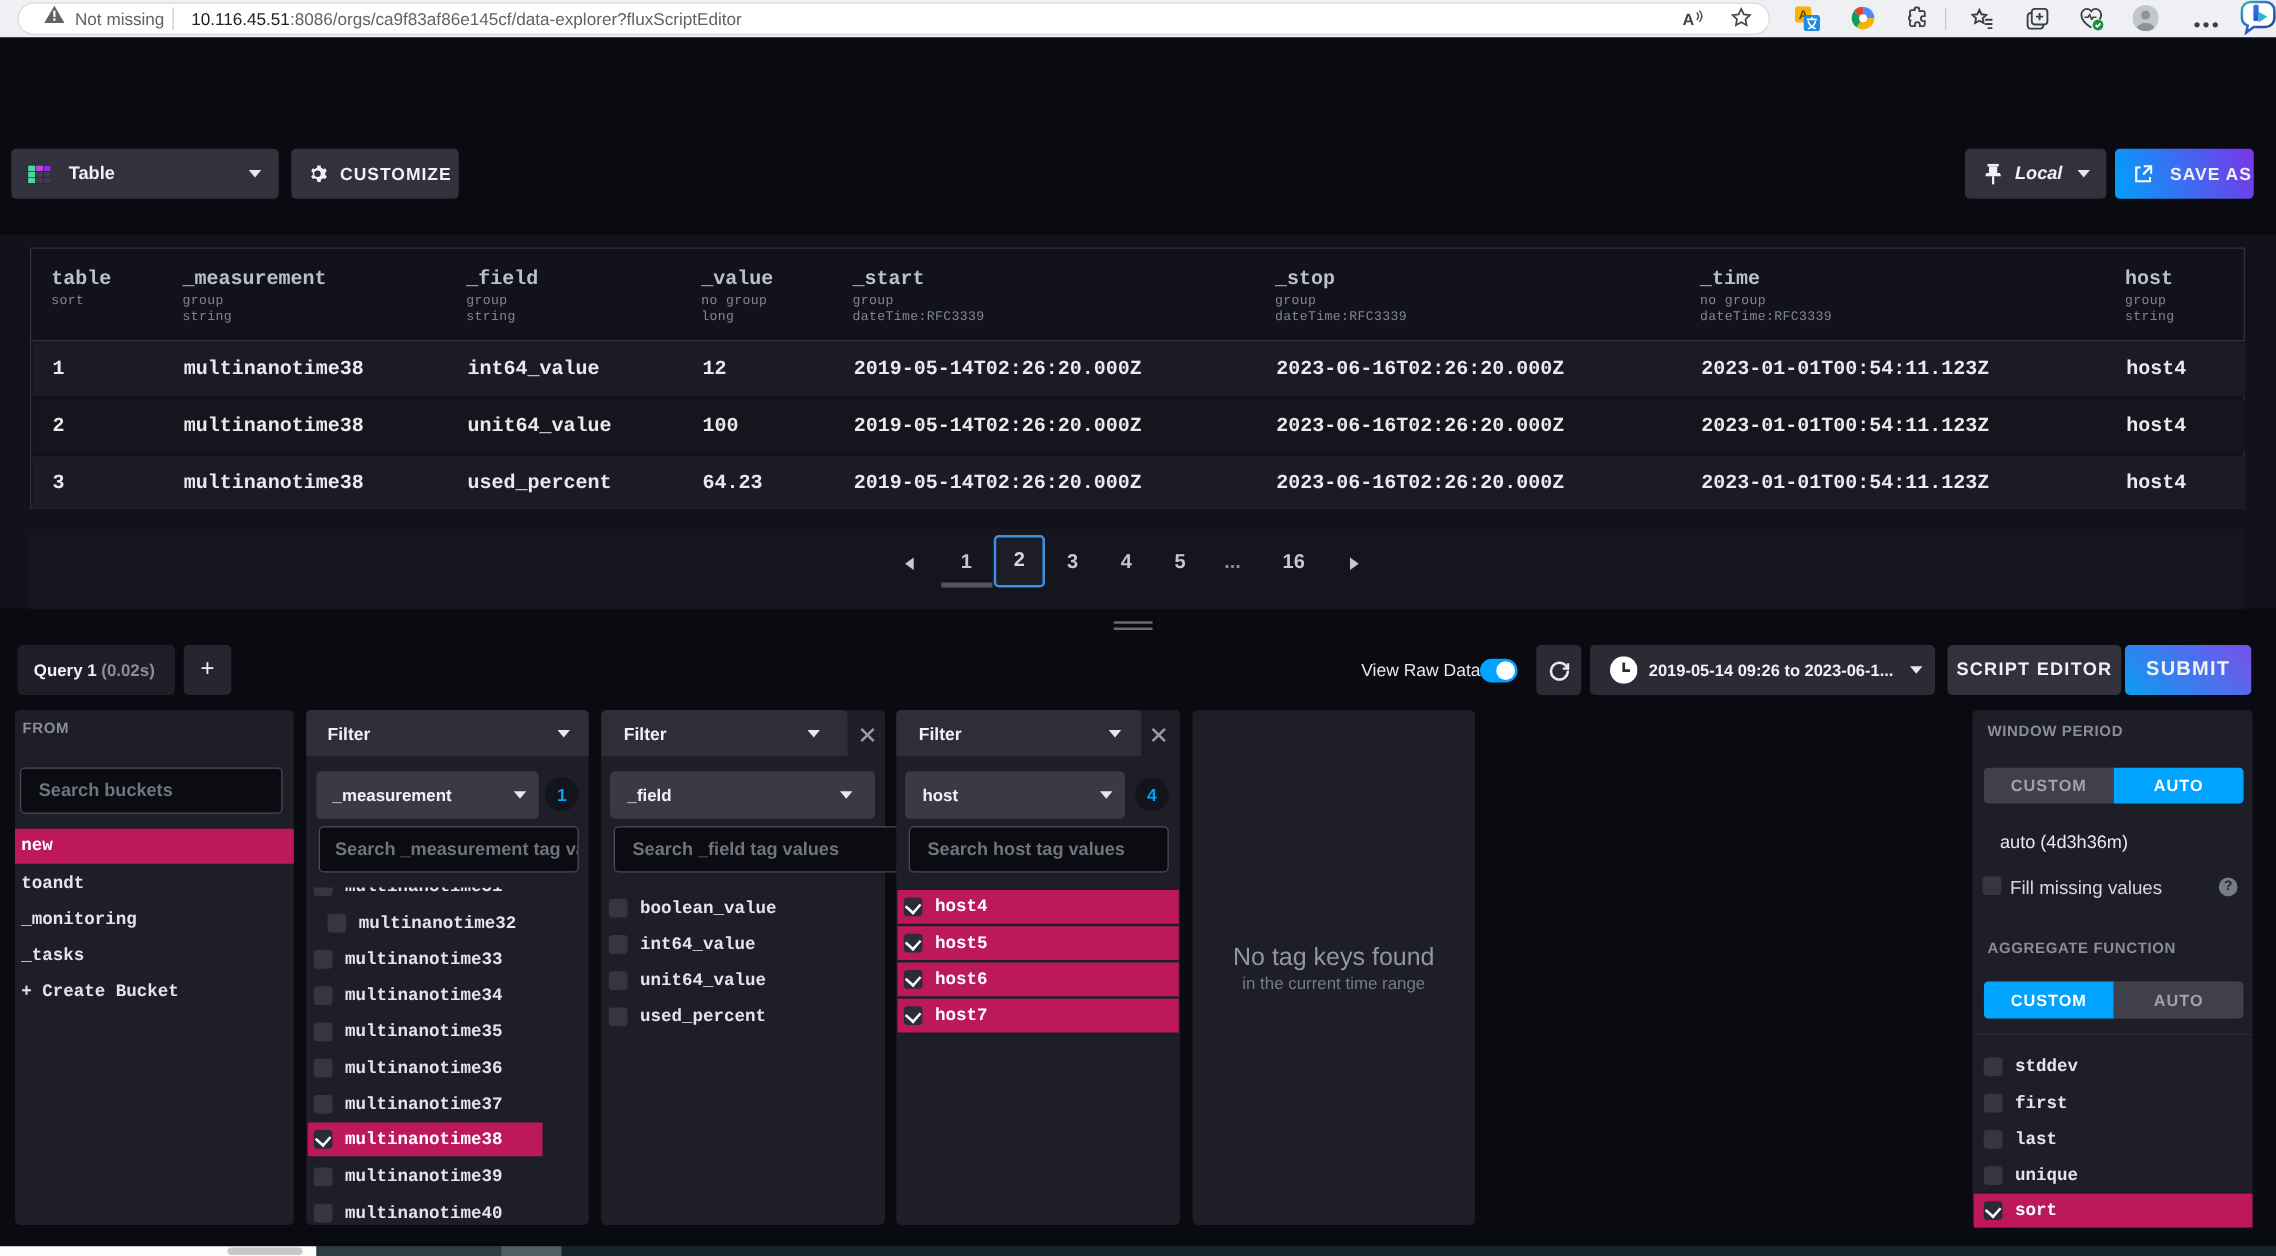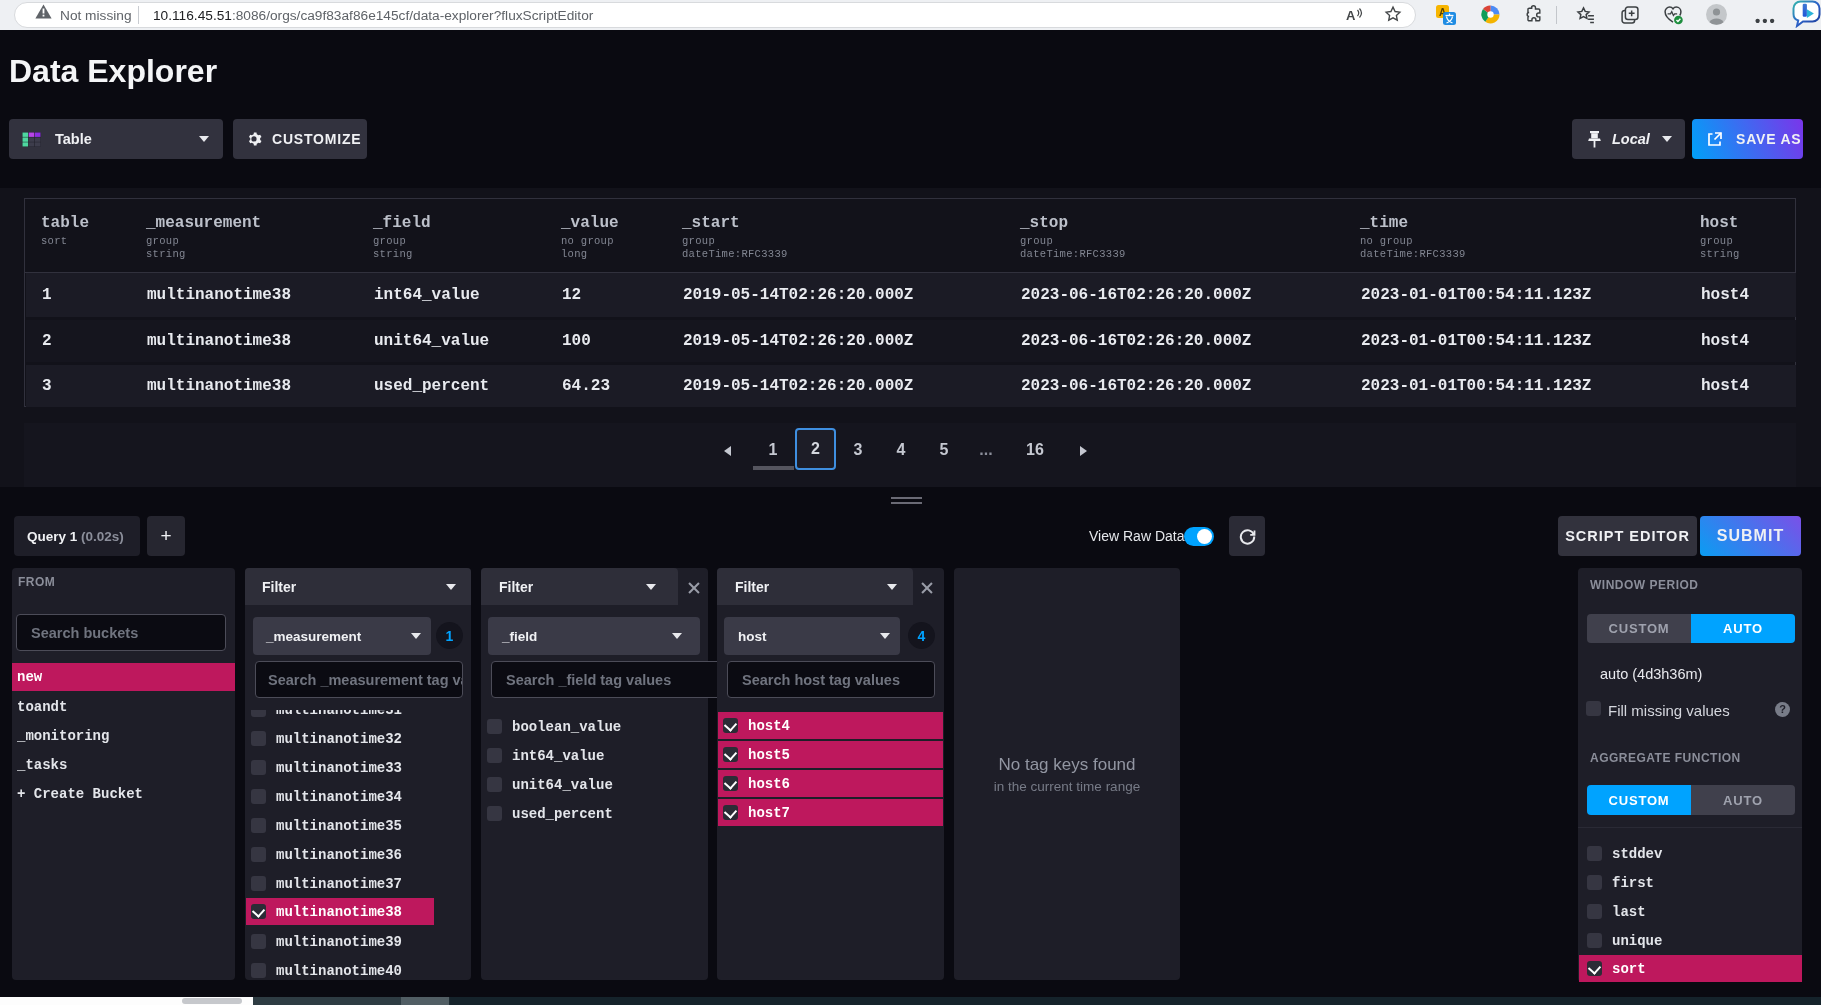--- a/index.html
+++ b/index.html
@@ -129,21 +129,20 @@
           <stop offset="1" stop-color="#2257d8"></stop>
         </linearGradient>
       </defs>
       <path d="M8.5 1.5 h12 a7 7 0 0 1 7 7 v6 a7 7 0 0 1 -7 7 h-9.5 l-6 4.5 1.2-5.5 a7 7 0 0 1 -4.7-6.6 v-5.4 a7 7 0 0 1 7-7 z" fill="#fff" stroke="url(#bgrad)" stroke-width="2"></path>
       <path d="M12 3.5 c1.6 0 3 1.3 3 3 v4.2 l5.5 3 c.9.5 1.2 1.7.6 2.6 l-1.6 2.3 c-.6.9-1.8 1.1-2.7.4 l-6-4.5 c-.5-.4-.8-1-.8-1.6 V6.5 c0-1.7 1.4-3 2-3 z" fill="none"></path>
       <rect x="10.7" y="3.8" width="4.2" height="13" rx="1.2" fill="url(#bbar)"></rect>
       <path d="M14.9 9.3 l7 4.1 -7 4.6 z" fill="#2bb3d8"></path>
     </svg>
 </div>
 <div id="app">
-  <h1 class="title">Data Explorer</h1>
 
   <div class="btn" style="left:9px;top:89px;width:214px;">
     <svg style="margin-left:13px" width="19" height="15" viewBox="0 0 19 15">
         <rect width="19" height="15" rx="1.5" fill="#23232c"></rect>
         <rect x="0.5" y="0.5" width="5.6" height="4.4" fill="#4ed8a0"></rect>
         <rect x="6.7" y="0.5" width="5.6" height="4.4" fill="#b845e6"></rect>
         <rect x="12.9" y="0.5" width="5.6" height="4.4" fill="#8e2ee0"></rect>
         <rect x="0.5" y="5.4" width="5.6" height="4.4" fill="#4ed8a0"></rect>
         <rect x="0.5" y="10.3" width="5.6" height="4.2" fill="#4ed8a0"></rect>
         <rect x="6.7" y="5.4" width="5.6" height="4.4" fill="#3d3d4c"></rect>
@@ -252,41 +251,49 @@
   <div class="qbtn" style="left:147px;width:38px;background:#262630;font-size:19px;font-weight:normal;">+</div>
   <div class="qbtn" style="left:1089px;width:140px;background:none;font-weight:normal;font-size:14px;color:#e6e8ec;justify-content:flex-start;white-space:nowrap;">View Raw Data</div>
   <div style="position:absolute;left:1184px;top:497px;width:30px;height:19px;border-radius:10px;background:#00a3ff;"></div>
   <div style="position:absolute;left:1197px;top:499px;width:15px;height:15px;border-radius:50%;background:#fff;"></div>
   <div class="qbtn" style="left:1229px;width:36px;background:#2b2b36;">
     <svg width="17" height="17" viewBox="0 0 17 17" fill="none" stroke="#e8e9ed" stroke-width="2">
         <path d="M14.8 6.6 A6.7 6.7 0 1 0 15.2 8.5"></path>
         <path d="M15.5 2.5 v4.3 h-4.3" stroke-width="1.8" fill="none"></path>
       </svg>
   </div>
+  <div class="qbtn" style="left:1272px;width:276px;background:#2b2b36;justify-content:flex-start;">
+    <svg style="margin-left:16px" width="22" height="22" viewBox="0 0 22 22">
+        <circle cx="11" cy="11" r="11" fill="#ffffff"></circle>
+        <path d="M11 5 v6.5 h5" stroke="#2b2b36" stroke-width="2.2" fill="none"></path>
+      </svg>
+    <span style="margin-left:9px;font-size:13.2px;">2019-05-14 09:26 to 2023-06-1...</span>
+    <span class="caret" style="position:absolute;right:10px;"></span>
+  </div>
   <div class="qbtn" style="left:1558px;width:139px;background:#32323d;font-size:14.5px;letter-spacing:1px;">SCRIPT EDITOR</div>
   <div class="qbtn" style="left:1700px;width:101px;background:linear-gradient(45deg,#0a9df2 0%,#7a50e8 100%);font-size:16px;letter-spacing:1px;">SUBMIT</div>
 
   <div class="card" style="left:12px;width:223px;">
     <div class="seclabel" style="left:6px;top:7px;">FROM</div>
     <div class="sinput" style="left:4px;top:46px;width:210px;">Search buckets</div>
     <div class="lrow sel" style="left:0;top:95px;width:223px;height:28px;padding-left:5px;">new</div>
     <div class="lrow" style="left:0;top:124px;width:223px;padding-left:5px;">toandt</div>
     <div class="lrow" style="left:0;top:153px;width:223px;padding-left:5px;">_monitoring</div>
     <div class="lrow" style="left:0;top:182px;width:223px;padding-left:5px;">_tasks</div>
     <div class="lrow" style="left:0;top:211px;width:223px;padding-left:5px;">+ Create Bucket</div>
   </div>
 
   <div class="card" style="left:245px;width:226px;">
     <div class="cardHead" style="width:226px;padding-left:17px;">Filter<span class="caret" style="position:absolute;right:15px;"></span></div>
     <div class="ddown" style="left:8px;top:49px;width:178px;padding-left:13px;">_measurement<span class="caret" style="position:absolute;left:158px;top:16px;"></span></div>
     <div class="badge" style="left:191px;top:54px;">1</div>
     <div class="sinput" style="left:10px;top:93px;width:208px;padding-left:12px;">Search _measurement tag va</div>
     <div style="position:absolute;left:1px;top:142px;width:188px;height:270px;overflow:hidden;">
       <div class="lrow" style="left:0;top:-15px;width:224px;padding-left:5px;"><span class="cbx"></span>multinanotime31</div>
-      <div class="lrow" style="left:0;top:14px;width:224px;padding-left:5px;"><span class="cbx"></span>multinanotime32</div>
+      <div class="lrow" style="left:0;top:14px;width:224px;padding-left:16px;"><span class="cbx"></span>multinanotime32</div>
       <div class="lrow" style="left:0;top:43px;width:224px;padding-left:5px;"><span class="cbx"></span>multinanotime33</div>
       <div class="lrow" style="left:0;top:72px;width:224px;padding-left:5px;"><span class="cbx"></span>multinanotime34</div>
       <div class="lrow" style="left:0;top:101px;width:224px;padding-left:5px;"><span class="cbx"></span>multinanotime35</div>
       <div class="lrow" style="left:0;top:130px;width:224px;padding-left:5px;"><span class="cbx"></span>multinanotime36</div>
       <div class="lrow" style="left:0;top:159px;width:224px;padding-left:5px;"><span class="cbx"></span>multinanotime37</div>
       <div class="lrow sel" style="left:0;top:188px;width:224px;height:27px;padding-left:5px;"><span class="cbx on"></span>multinanotime38</div>
       <div class="lrow" style="left:0;top:217px;width:224px;padding-left:5px;"><span class="cbx"></span>multinanotime39</div>
       <div class="lrow" style="left:0;top:246px;width:224px;padding-left:5px;"><span class="cbx"></span>multinanotime40</div>
     </div>
   </div>
@@ -308,21 +315,21 @@
     <div class="ddown" style="left:7px;top:49px;width:176px;padding-left:14px;">host<span class="caret" style="position:absolute;left:156px;top:16px;"></span></div>
     <div class="badge" style="left:191px;top:54px;">4</div>
     <div class="sinput" style="left:10px;top:93px;width:208px;">Search host tag values</div>
     <div class="lrow sel" style="left:1px;top:144px;width:225px;height:27px;padding-left:5px;"><span class="cbx on"></span>host4</div>
     <div class="lrow sel" style="left:1px;top:173px;width:225px;height:27px;padding-left:5px;"><span class="cbx on"></span>host5</div>
     <div class="lrow sel" style="left:1px;top:202px;width:225px;height:27px;padding-left:5px;"><span class="cbx on"></span>host6</div>
     <div class="lrow sel" style="left:1px;top:231px;width:225px;height:27px;padding-left:5px;"><span class="cbx on"></span>host7</div>
   </div>
 
   <div class="card" style="left:954px;width:226px;">
-    <div style="position:absolute;left:0;top:187px;width:226px;text-align:center;color:#9296a2;font-size:17px;">No tag keys found</div>
+    <div style="position:absolute;left:0;top:187px;width:226px;text-align:center;color:#9296a2;font-size:20px;">No tag keys found</div>
     <div style="position:absolute;left:0;top:211px;width:226px;text-align:center;color:#777b87;font-size:13.5px;">in the current time range</div>
   </div>
 
   <div class="card" style="left:1578px;width:224px;height:414px;">
     <div class="seclabel" style="left:12px;top:10px;">WINDOW PERIOD</div>
     <div style="position:absolute;left:9px;top:46px;width:208px;height:29px;border-radius:4px;overflow:hidden;display:flex;">
       <div style="width:104px;background:#40404c;color:#9fa2ae;font-weight:bold;font-size:13px;letter-spacing:0.8px;display:flex;align-items:center;justify-content:center;">CUSTOM</div>
       <div style="width:104px;background:#00a3ff;color:#fff;font-weight:bold;font-size:13px;letter-spacing:0.8px;display:flex;align-items:center;justify-content:center;">AUTO</div>
     </div>
     <div style="position:absolute;left:22px;top:98px;font-size:14.5px;color:#e8e9ee;">auto (4d3h36m)</div>

